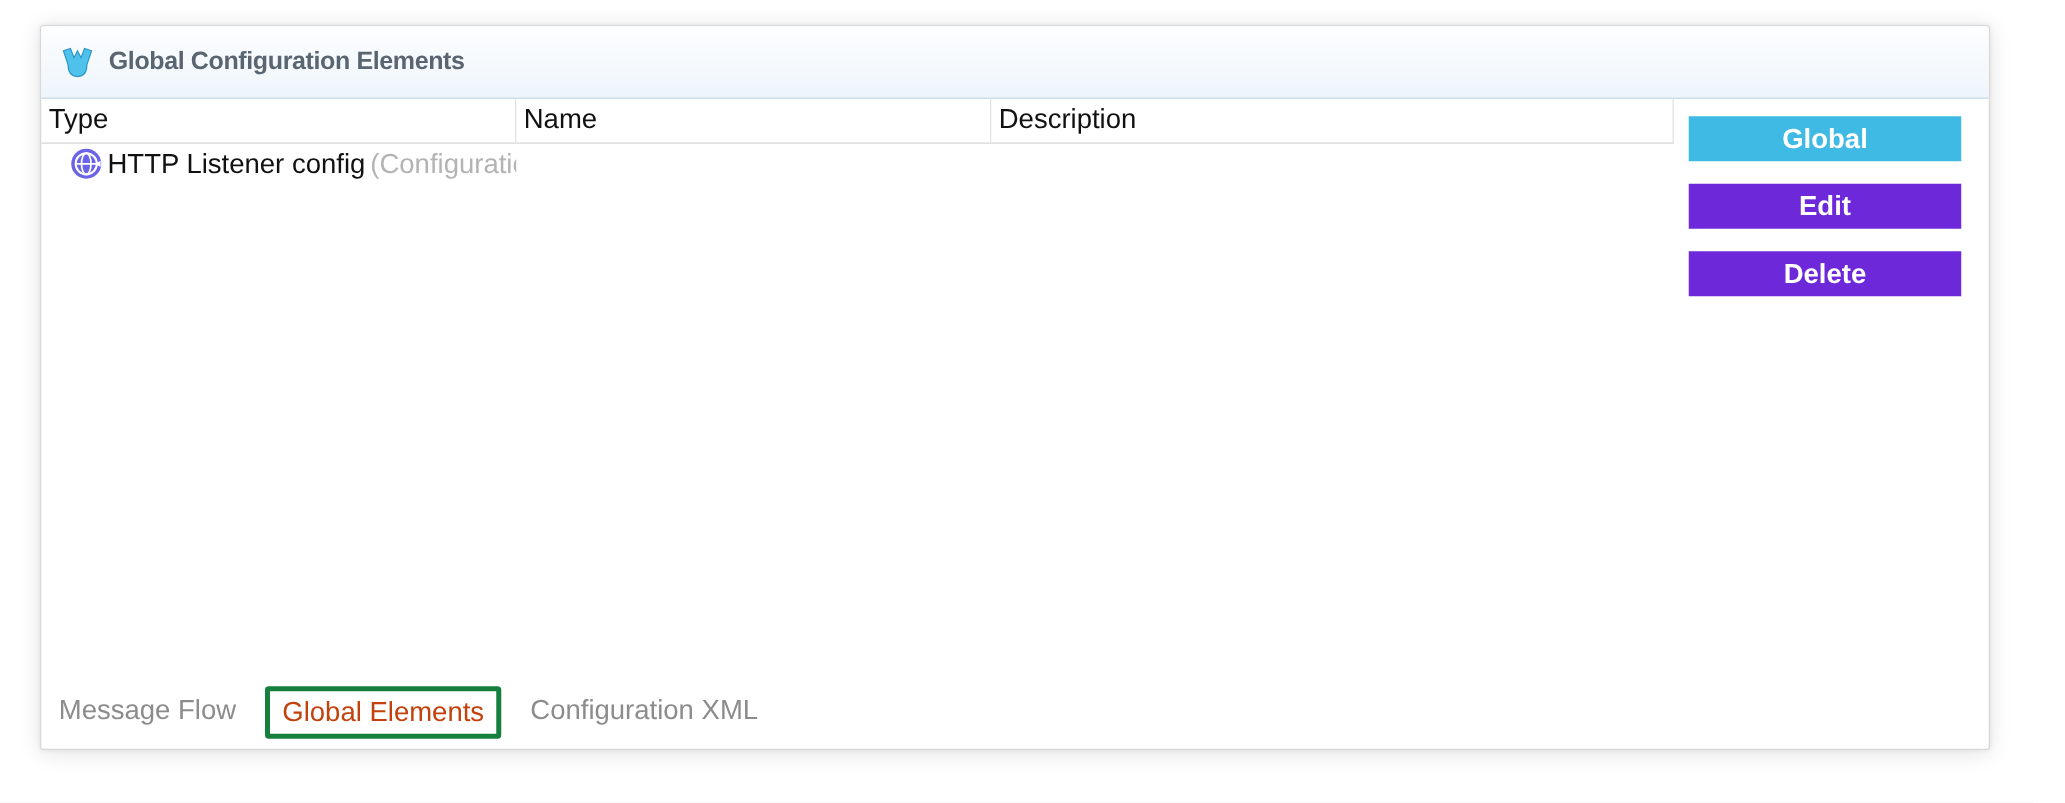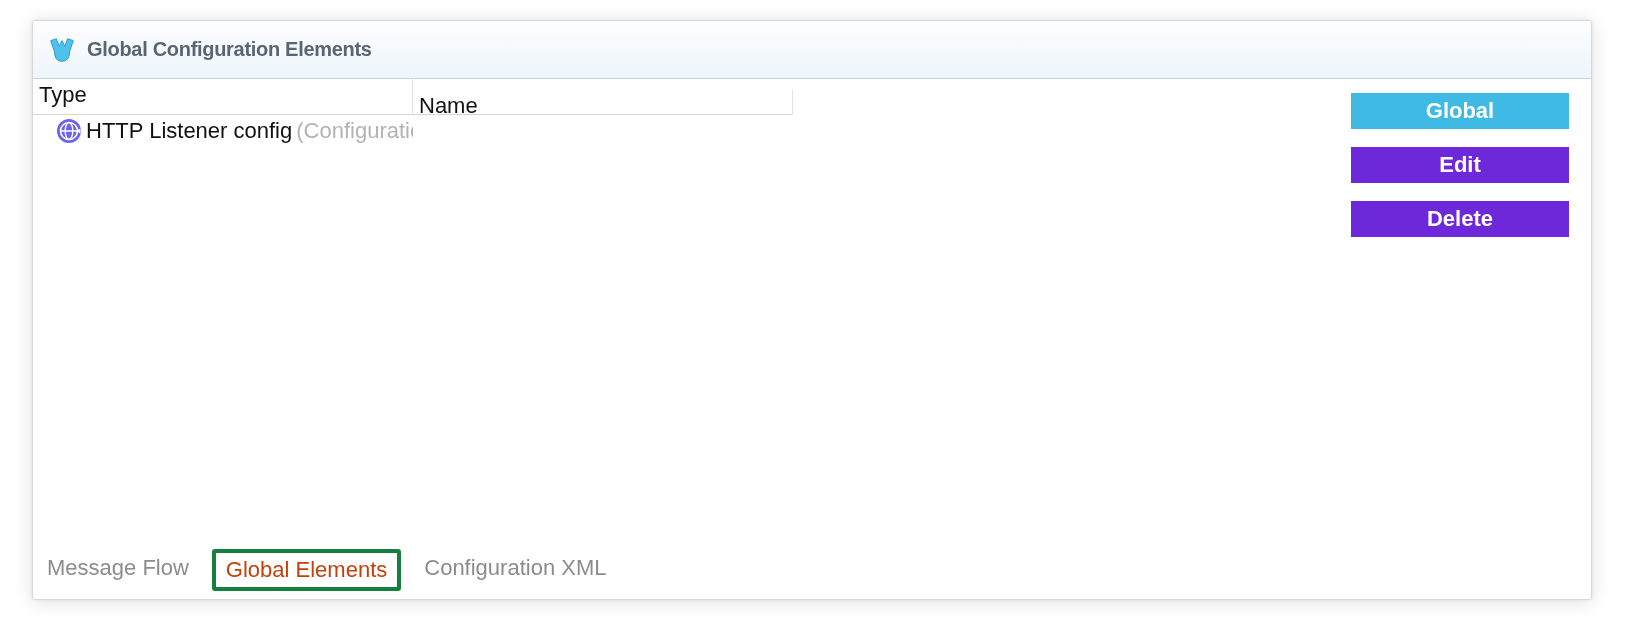--- a/index.html
+++ b/index.html
@@ -61,21 +61,21 @@
     font-size: 22px;
     color: #111;
     padding: 3px 6px 0 6px;
     border-bottom: 1px solid #d6d6d6;
     border-right: 1px solid #e2e2e2;
     overflow: hidden;
     white-space: nowrap;
     text-overflow: clip;
   }
   .col-type { width: 380px; }
-  .col-name { width: 380px; margin-top: 11px; }
+  .col-name { width: 380px; }
   .col-desc { flex: 1; border-right: 1px solid #e2e2e2; }
   .td-row {
     display: flex;
     height: 32px;
     align-items: center;
   }
   .td-type {
     width: 380px;
     display: flex;
     align-items: center;
@@ -142,20 +142,21 @@
         </svg>
       </span>
       <span class="panel-title">Global Configuration Elements</span>
     </div>
 
     <div class="panel-body">
       <div class="table-side">
         <div class="th-row">
           <div class="th-cell col-type">Type</div>
           <div class="th-cell col-name">Name</div>
+          <div class="th-cell col-desc">Description</div>
         </div>
         <div class="td-row">
           <div class="td-type">
             <span class="cfg-icon">
               <svg width="26" height="26" viewBox="0 0 26 26">
                 <circle cx="13" cy="13" r="12" fill="#6b63e8"></circle>
                 <circle cx="13" cy="13" r="8.5" fill="none" stroke="#fff" stroke-width="1.6"></circle>
                 <ellipse cx="13" cy="13" rx="3.8" ry="8.5" fill="none" stroke="#fff" stroke-width="1.4"></ellipse>
                 <line x1="4.5" y1="13" x2="21.5" y2="13" stroke="#fff" stroke-width="1.4"></line>
                 <polygon points="20,13 24.5,10.5 24.5,15.5" fill="#fff"></polygon>

